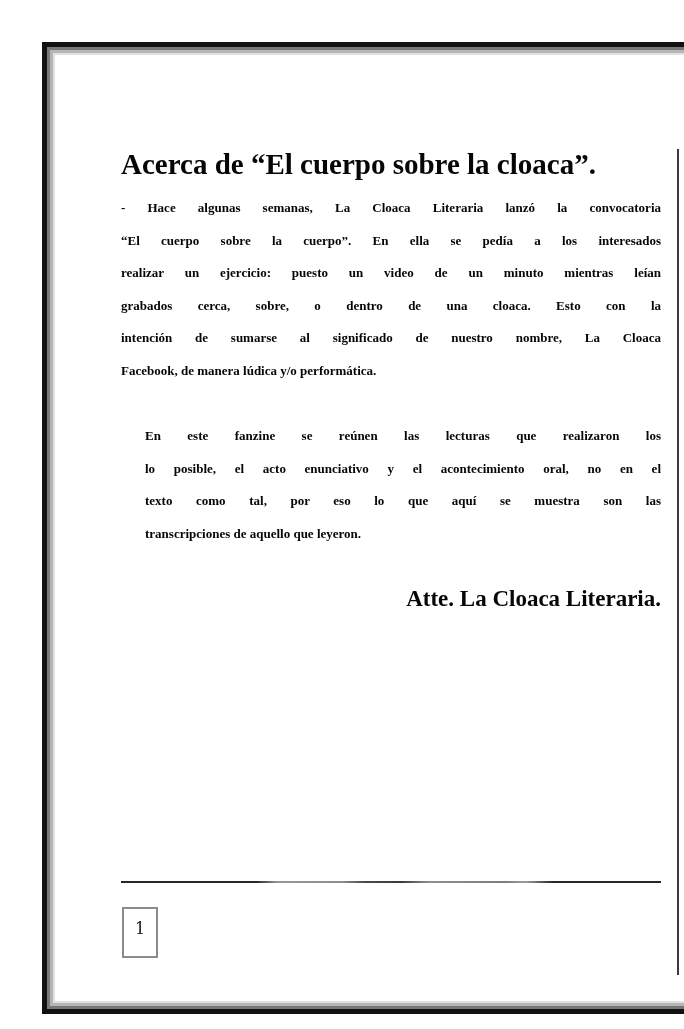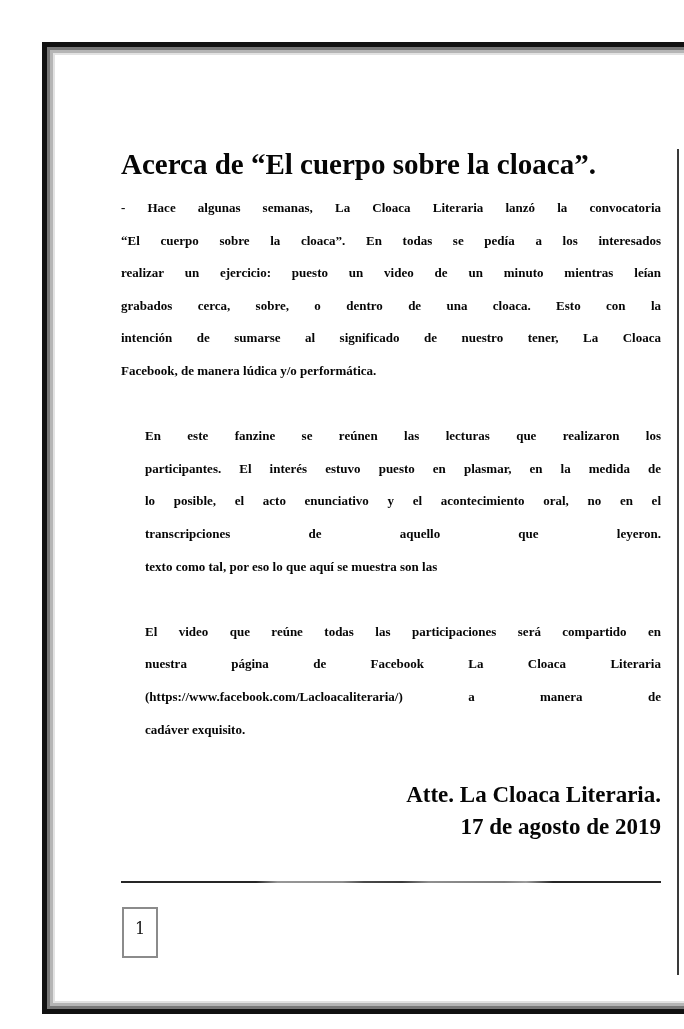--- a/index.html
+++ b/index.html
@@ -94,43 +94,35 @@
   </div>
 </div>
 
 <div class="content">
 
   <div class="text-col">
     <h1 class="doc-title">Acerca de “El cuerpo sobre la cloaca”.</h1>
 
     <div class="para">
         <div>- Hace algunas semanas, La Cloaca Literaria lanzó la convocatoria</div>
-        <div>“El cuerpo sobre la cloaca”. En todas se pedía a los interesados</div>
+        <div>“El cuerpo sobre la cuerpo”. En ella se pedía a los interesados</div>
         <div>realizar un ejercicio: puesto un video de un minuto mientras leían</div>
         <div>grabados cerca, sobre, o dentro de una cloaca. Esto con la</div>
-        <div>intención de sumarse al significado de nuestro tener, La Cloaca</div>
+        <div>intención de sumarse al significado de nuestro nombre, La Cloaca</div>
         <div>Facebook, de manera lúdica y/o performática.</div>
       </div>
     <div class="para">
         <div>En este fanzine se reúnen las lecturas que realizaron los</div>
-        <div>participantes. El interés estuvo puesto en plasmar, en la medida de</div>
         <div>lo posible, el acto enunciativo y el acontecimiento oral, no en el</div>
+        <div>texto como tal, por eso lo que aquí se muestra son las</div>
         <div>transcripciones de aquello que leyeron.</div>
-        <div>texto como tal, por eso lo que aquí se muestra son las</div>
-      </div>
-    <div class="para">
-        <div>El video que reúne todas las participaciones será compartido en</div>
-        <div>nuestra página de Facebook La Cloaca Literaria</div>
-        <div>(https://www.facebook.com/Lacloacaliteraria/) a manera de</div>
-        <div>cadáver exquisito.</div>
       </div>
 
     <div class="sig-block">
       <div>Atte. La Cloaca Literaria.</div>
-      <div>17 de agosto de 2019</div>
     </div>
   </div>
 
   <div class="footer-rule"></div>
 
   <div class="page-number-box">
     <span>1</span>
   </div>
 
   <div class="edge-line"></div>

